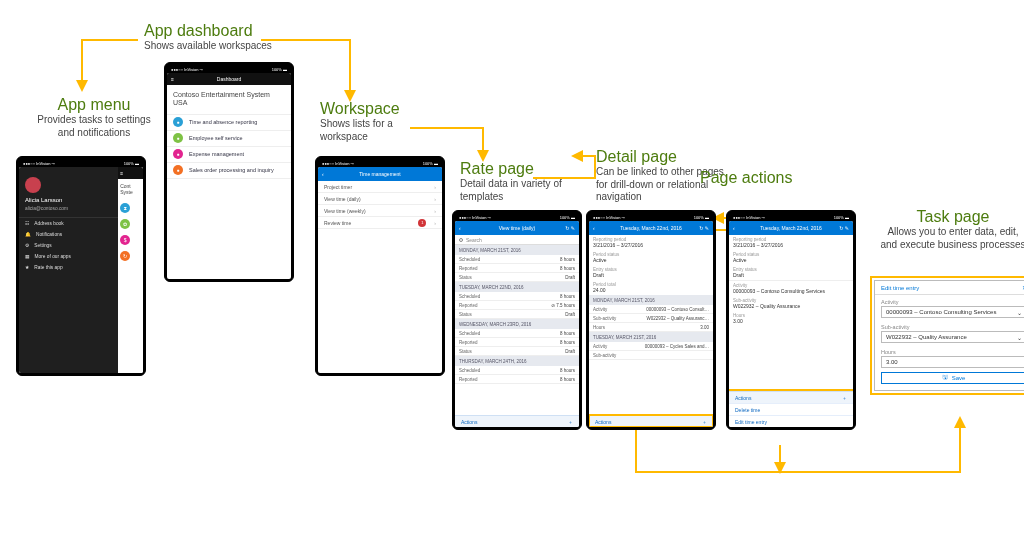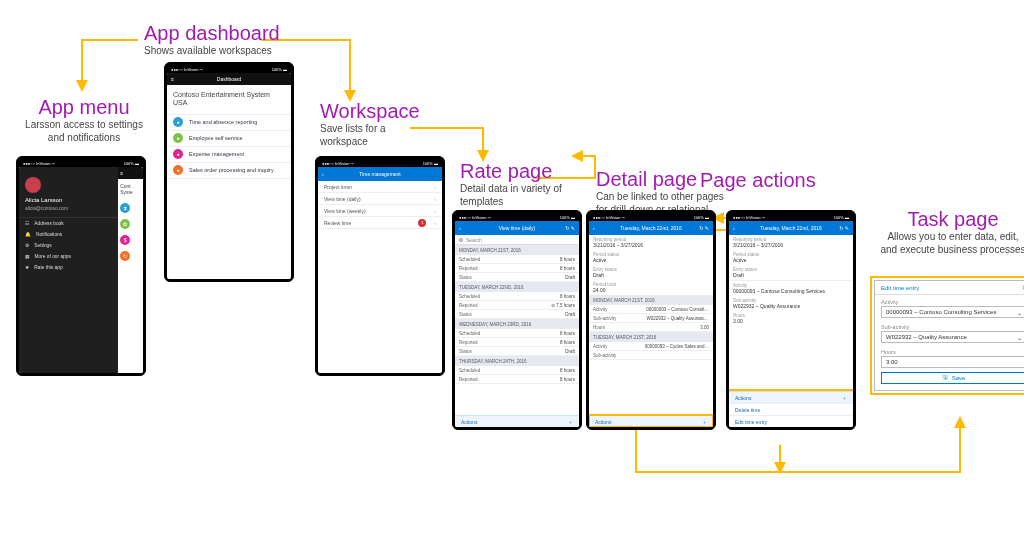--- a/index.html
+++ b/index.html
@@ -1,19 +1,19 @@
 <!DOCTYPE html>
 <html><head>
 <meta charset="utf-8">
 <style>
   *{box-sizing:border-box;margin:0;padding:0;font-family:"Segoe UI",Arial,sans-serif}
   body{background:#fff;width:1024px;height:536px;position:relative;overflow:hidden}
 
   .label-block{position:absolute;text-align:left}
-  .label-title{font-size:20px;color:#a21caf}
+  .label-title{font-size:16px;color:#4d7c0f}
   .label-desc{font-size:10px;color:#444;line-height:1.25}
 
   .phone{position:absolute;width:130px;height:220px;background:#000;border-radius:6px;border:1px solid #000;padding:4px 2px 2px 2px;font-size:5px;color:#333}
   .status-bar{height:6px;display:flex;justify-content:space-between;padding:0 4px;color:#fff;font-size:4px}
   .screen{background:#fff;height:calc(100% - 6px);overflow:hidden;display:flex;flex-direction:column;border-radius:2px}
 
   .dark-header{background:#111;color:#fff;height:12px;display:flex;align-items:center;justify-content:center;font-size:5px;position:relative}
   .dark-header .ham{position:absolute;left:4px}
 
   .blue-header{background:#0078d7;color:#fff;height:14px;display:flex;align-items:center;justify-content:center;font-size:5px;position:relative}
@@ -64,37 +64,37 @@
     </defs>
   <path class="arrow" marker-end="url(#ah)" d="M138,40 L82,40 L82,90"></path>
   <path class="arrow" marker-end="url(#ah)" d="M261,40 L350,40 L350,100"></path>
   <path class="arrow" marker-end="url(#ah)" d="M410,128 L483,128 L483,160"></path>
   <path class="arrow" marker-end="url(#ah)" d="M533,178 L595,178 L595,156 L573,156"></path>
   <path class="arrow" marker-end="url(#ah)" d="M695,230 L740,230 L740,218 L714,218"></path>
   <path class="arrow" marker-end="url(#ah)" d="M636,430 L636,472 L960,472 L960,418"></path>
   <path class="arrow" marker-end="url(#ah)" d="M780,445 L780,472"></path>
 </svg>
 
-<div class="label-block" style="left:24px;top:96px;width:120px;text-align:center">
+<div class="label-block" style="left:34px;top:96px;width:120px;text-align:center">
   <div class="label-title">App menu</div>
-  <div class="label-desc">Larsson access to settings and notifications</div>
+  <div class="label-desc">Provides tasks to settings and notifications</div>
 </div>
 <div class="label-block" style="left:144px;top:22px">
   <div class="label-title">App dashboard</div>
   <div class="label-desc">Shows available workspaces</div>
 </div>
 <div class="label-block" style="left:320px;top:100px">
   <div class="label-title">Workspace</div>
-  <div class="label-desc" style="width:90px">Save lists for a workspace</div>
+  <div class="label-desc" style="width:90px">Shows lists for a workspace</div>
 </div>
 <div class="label-block" style="left:460px;top:160px">
   <div class="label-title">Rate page</div>
   <div class="label-desc" style="width:110px">Detail data in variety of templates</div>
 </div>
-<div class="label-block" style="left:596px;top:168px;width:130px">
+<div class="label-block" style="left:596px;top:148px;width:130px">
   <div class="label-title">Detail page</div>
   <div class="label-desc">Can be linked to other pages for drill-down or relational navigation</div>
 </div>
 <div class="label-block" style="left:700px;top:169px;width:130px">
   <div class="label-title">Page actions</div>
 </div>
 <div class="label-block" style="left:878px;top:208px;width:150px;text-align:center">
   <div class="label-title">Task page</div>
   <div class="label-desc">Allows you to enter data, edit, and execute business processes</div>
 </div>

